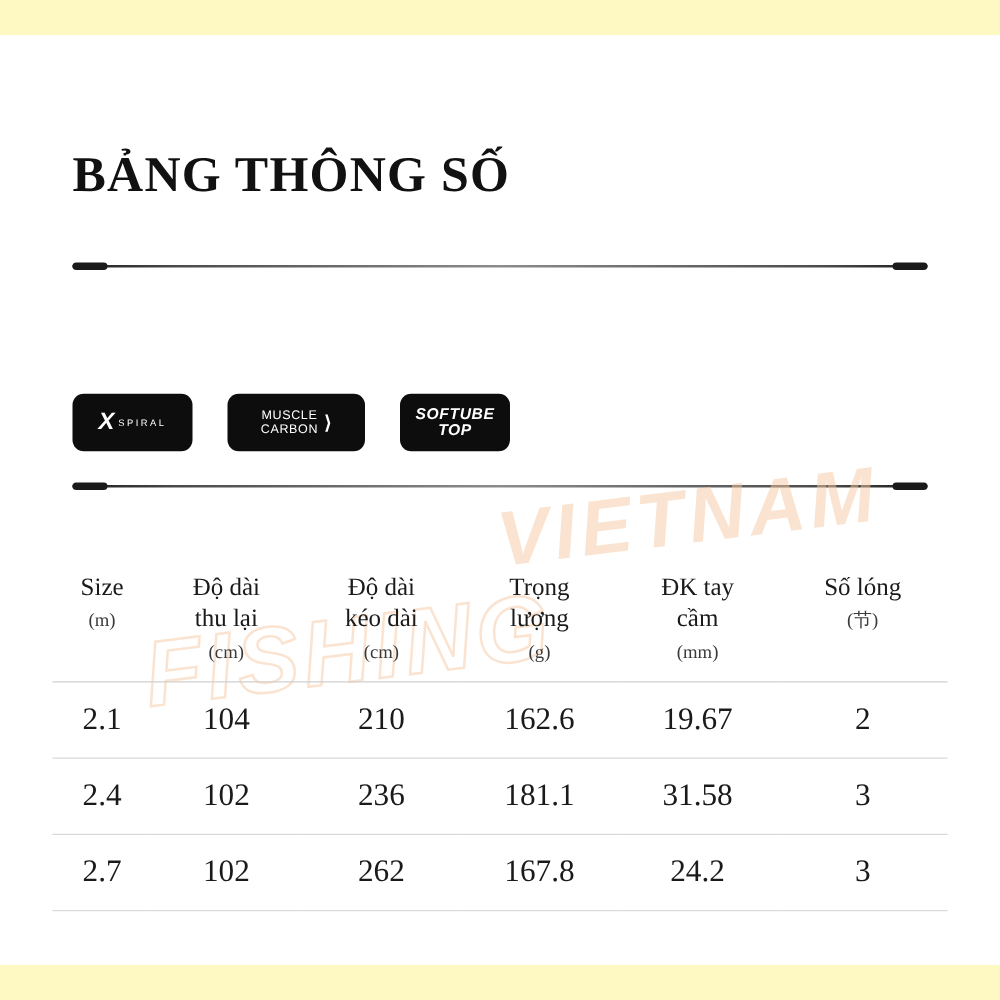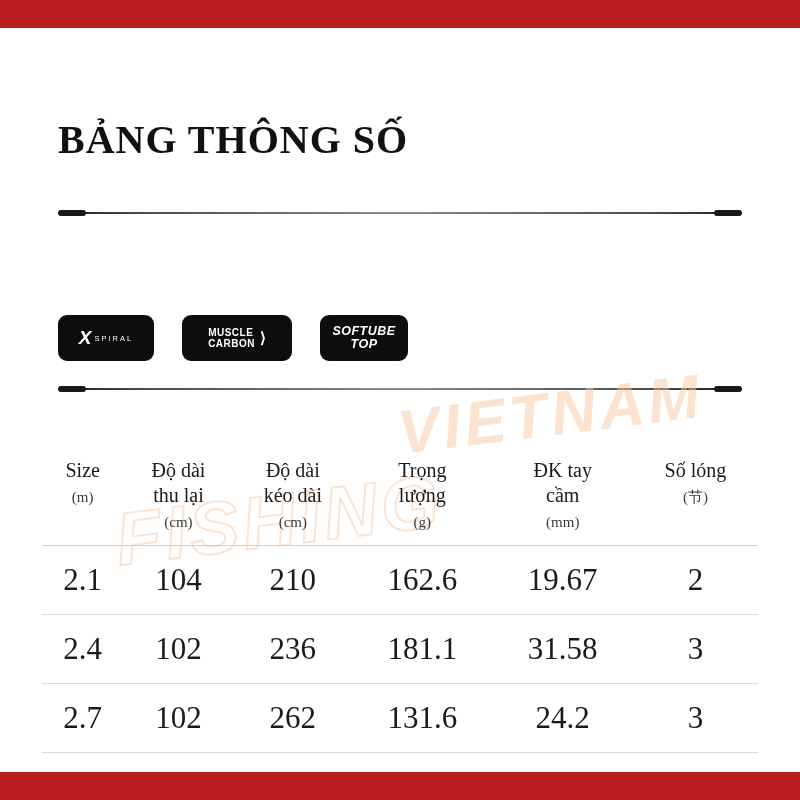--- a/index.html
+++ b/index.html
@@ -10,21 +10,21 @@
   body {
     width: 800px;
     height: 800px;
     overflow: hidden;
     font-family: "Liberation Serif", serif;
   }
   .page {
     position: relative;
     width: 800px;
     height: 800px;
-    background: #b91c1c;
+    background: #fef9c3;
   }
   .sheet {
     position: absolute;
     left: 0;
     top: 28px;
     width: 800px;
     height: 744px;
     background: #ffffff;
     overflow: hidden;
   }
@@ -124,23 +124,24 @@
     letter-spacing: 2px;
     margin-top: 2px;
   }
   .x-inline {
     display: flex;
     align-items: center;
     gap: 4px;
   }
   .muscle-text {
     font-family: "Liberation Sans", sans-serif;
-    font-weight: bold;
+    font-weight: normal;
     font-size: 10px;
     line-height: 11px;
+    text-align: center;
     letter-spacing: 0.5px;
   }
   .muscle-mark {
     font-family: "Liberation Sans", sans-serif;
     font-weight: bold;
     font-size: 15px;
     margin-left: 5px;
   }
   .soft-text {
     font-family: "Liberation Sans", sans-serif;
@@ -199,21 +200,21 @@
     line-height: 25px;
     vertical-align: top;
   }
   .unit {
     display: block;
     font-size: 15px;
     color: #3a3a3a;
     margin-top: 2px;
   }
   .table tbody td {
-    font-size: 31px;
+    font-size: 25px;
     padding: 16px 2px;
     border-top: 1px solid #d9d9d9;
   }
   .table tbody tr:first-child td {
     border-top: 1px solid #cfcfcf;
   }
   .table tbody tr:last-child td {
     border-bottom: 1px solid #d9d9d9;
   }
 </style>
@@ -316,21 +317,21 @@
           <td>102</td>
           <td>236</td>
           <td>181.1</td>
           <td>31.58</td>
           <td>3</td>
         </tr>
         <tr>
           <td>2.7</td>
           <td>102</td>
           <td>262</td>
-          <td>131.6</td>
+          <td>167.8</td>
           <td>24.2</td>
           <td>3</td>
         </tr>
       </tbody>
     </table>
 
   </div>
 </div>
 
 </body></html>

